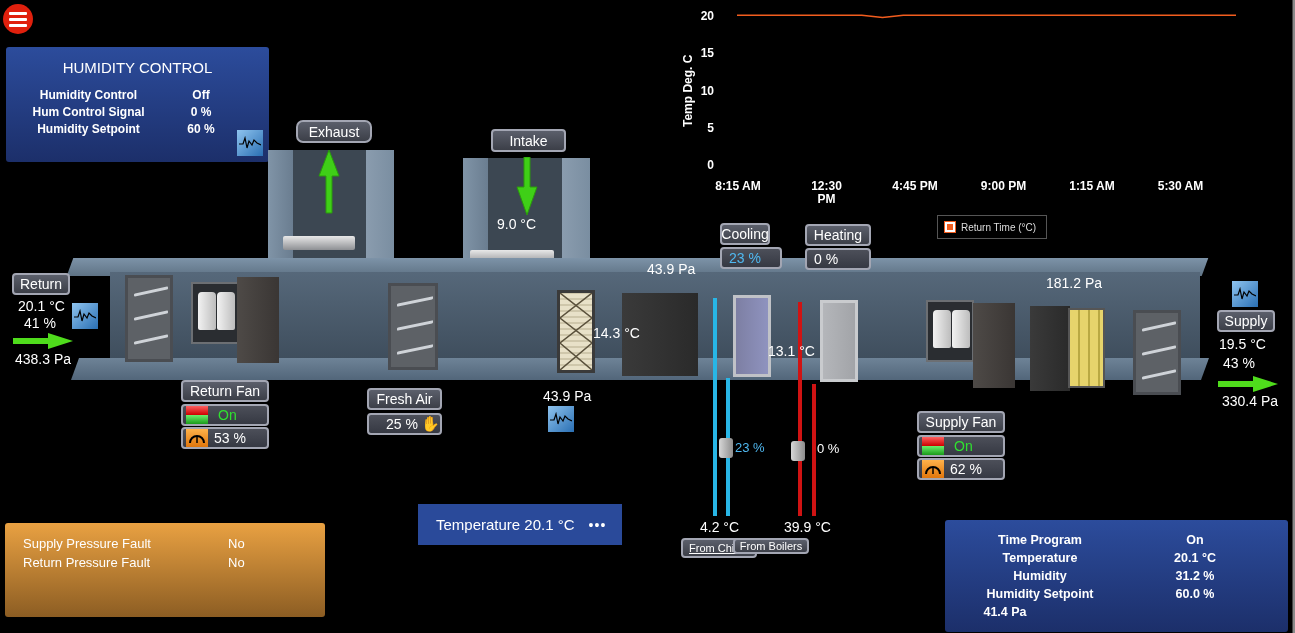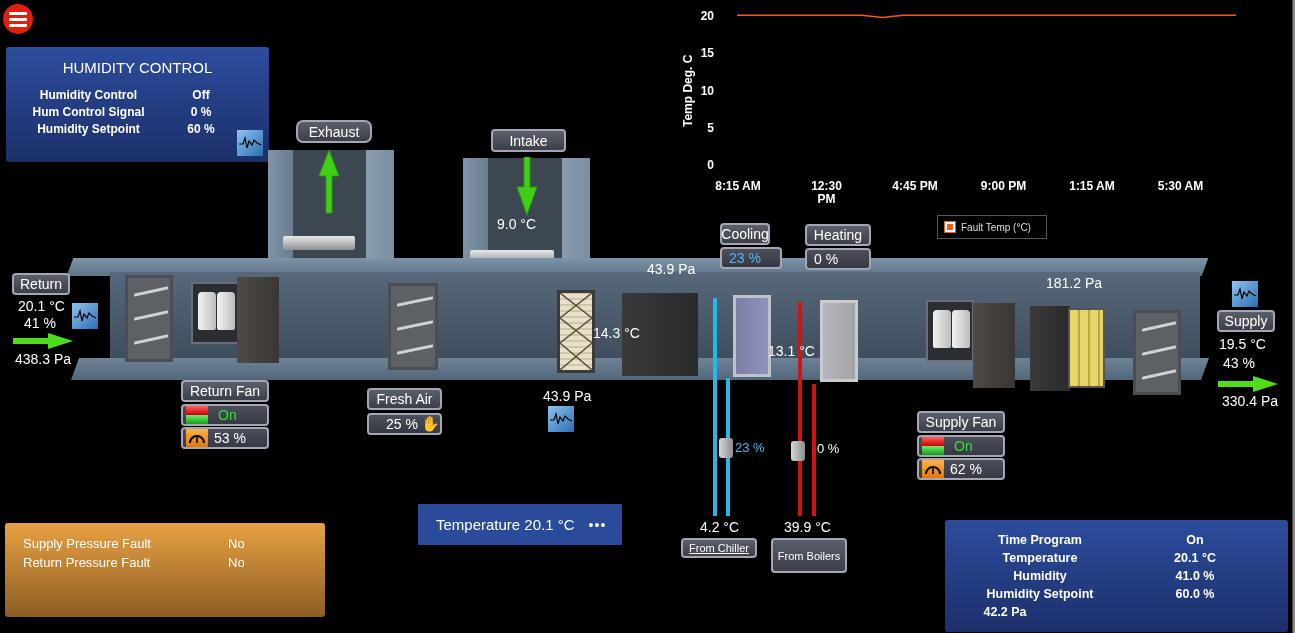--- a/index.html
+++ b/index.html
@@ -235,21 +235,21 @@
 <div class="abs hmi-val" style="left:805px; top:248px; width:66px; height:22px; padding-left:7px;">0 %</div>
 
 <div class="abs txt" style="left:768px; top:343px;">13.1 °C</div>
 
 <div class="abs txt" style="left:735px; top:440px; font-size:13px; color:#4fb8f0;">23 %</div>
 <div class="abs txt" style="left:817px; top:441px; font-size:13px;">0 %</div>
 
 <div class="abs txt" style="left:700px; top:519px;">4.2 °C</div>
 <div class="abs txt" style="left:784px; top:519px;">39.9 °C</div>
 <div class="abs hmi-btn" style="left:681px; top:538px; width:76px; height:20px; font-size:11px;text-decoration:underline;">From Chiller</div>
-<div class="abs hmi-btn" style="left:771px; top:538px; width:76px; height:35px; font-size:11px;">From Boilers</div>
+<div class="abs hmi-btn" style="left:733px; top:538px; width:76px; height:16px; font-size:11px;">From Boilers</div>
 
 <div class="abs txt" style="left:1046px; top:275px;">181.2 Pa</div>
 
 <div class="abs hmi-btn" style="left:917px; top:411px; width:88px; height:22px;">Supply Fan</div>
 <div class="abs hmi-val" style="left:917px; top:435px; width:88px; height:22px; color:#30e030;">
   <div class="status-light">
       <div class="r"></div>
       <div class="g"></div>
     </div>
   <span>On</span>
@@ -300,28 +300,28 @@
     <div class="row">
         <span class="k">Time Program</span>
         <span class="v">On</span>
       </div>
     <div class="row">
         <span class="k">Temperature</span>
         <span class="v">20.1 °C</span>
       </div>
     <div class="row">
         <span class="k">Humidity</span>
-        <span class="v">41.0 %</span>
+        <span class="v">31.2 %</span>
       </div>
     <div class="row">
         <span class="k">Humidity Setpoint</span>
         <span class="v">60.0 %</span>
       </div>
     <div class="row">
-        <span class="v">42.2 Pa</span>
+        <span class="v">41.4 Pa</span>
       </div>
   </div>
 </div>
 
 <svg class="chart-svg" id="chart" width="600" height="212">
   <text id="chart-ylabel" transform="translate(22,127) rotate(-90)" font-family="Liberation Sans, sans-serif" font-size="12" font-weight="bold" fill="#fff">Temp Deg. C</text>
   <g id="chart-yticks">
       <text x="44" y="169" text-anchor="end" font-family="Liberation Sans, sans-serif" font-size="12" font-weight="bold" fill="#fff">0</text>
       <text x="44" y="131.75" text-anchor="end" font-family="Liberation Sans, sans-serif" font-size="12" font-weight="bold" fill="#fff">5</text>
       <text x="44" y="94.5" text-anchor="end" font-family="Liberation Sans, sans-serif" font-size="12" font-weight="bold" fill="#fff">10</text>
@@ -334,14 +334,14 @@
       <text x="156.5" y="203" text-anchor="middle" font-family="Liberation Sans, sans-serif" font-size="12" font-weight="bold" fill="#fff">PM</text>
       <text x="245" y="190" text-anchor="middle" font-family="Liberation Sans, sans-serif" font-size="12" font-weight="bold" fill="#fff">4:45 PM</text>
       <text x="333.5" y="190" text-anchor="middle" font-family="Liberation Sans, sans-serif" font-size="12" font-weight="bold" fill="#fff">9:00 PM</text>
       <text x="422" y="190" text-anchor="middle" font-family="Liberation Sans, sans-serif" font-size="12" font-weight="bold" fill="#fff">1:15 AM</text>
       <text x="510.5" y="190" text-anchor="middle" font-family="Liberation Sans, sans-serif" font-size="12" font-weight="bold" fill="#fff">5:30 AM</text>
     </g>
   <polyline id="chart-line" fill="none" stroke-width="1.5" points="67.0,15.3 108.6,15.3 150.2,15.3 191.8,15.3 212.5,17.5 233.3,15.3 274.9,15.3 316.5,15.3 358.1,15.3 399.7,15.3 441.3,15.3 482.8,15.3 524.4,15.3 566.0,15.3" stroke="#f25d1e"></polyline>
 </svg>
 <div class="abs legend">
   <div class="sw"></div>
-  <span>Fault Temp (°C)</span>
+  <span>Return Time (°C)</span>
 </div>
 
 </body></html>

